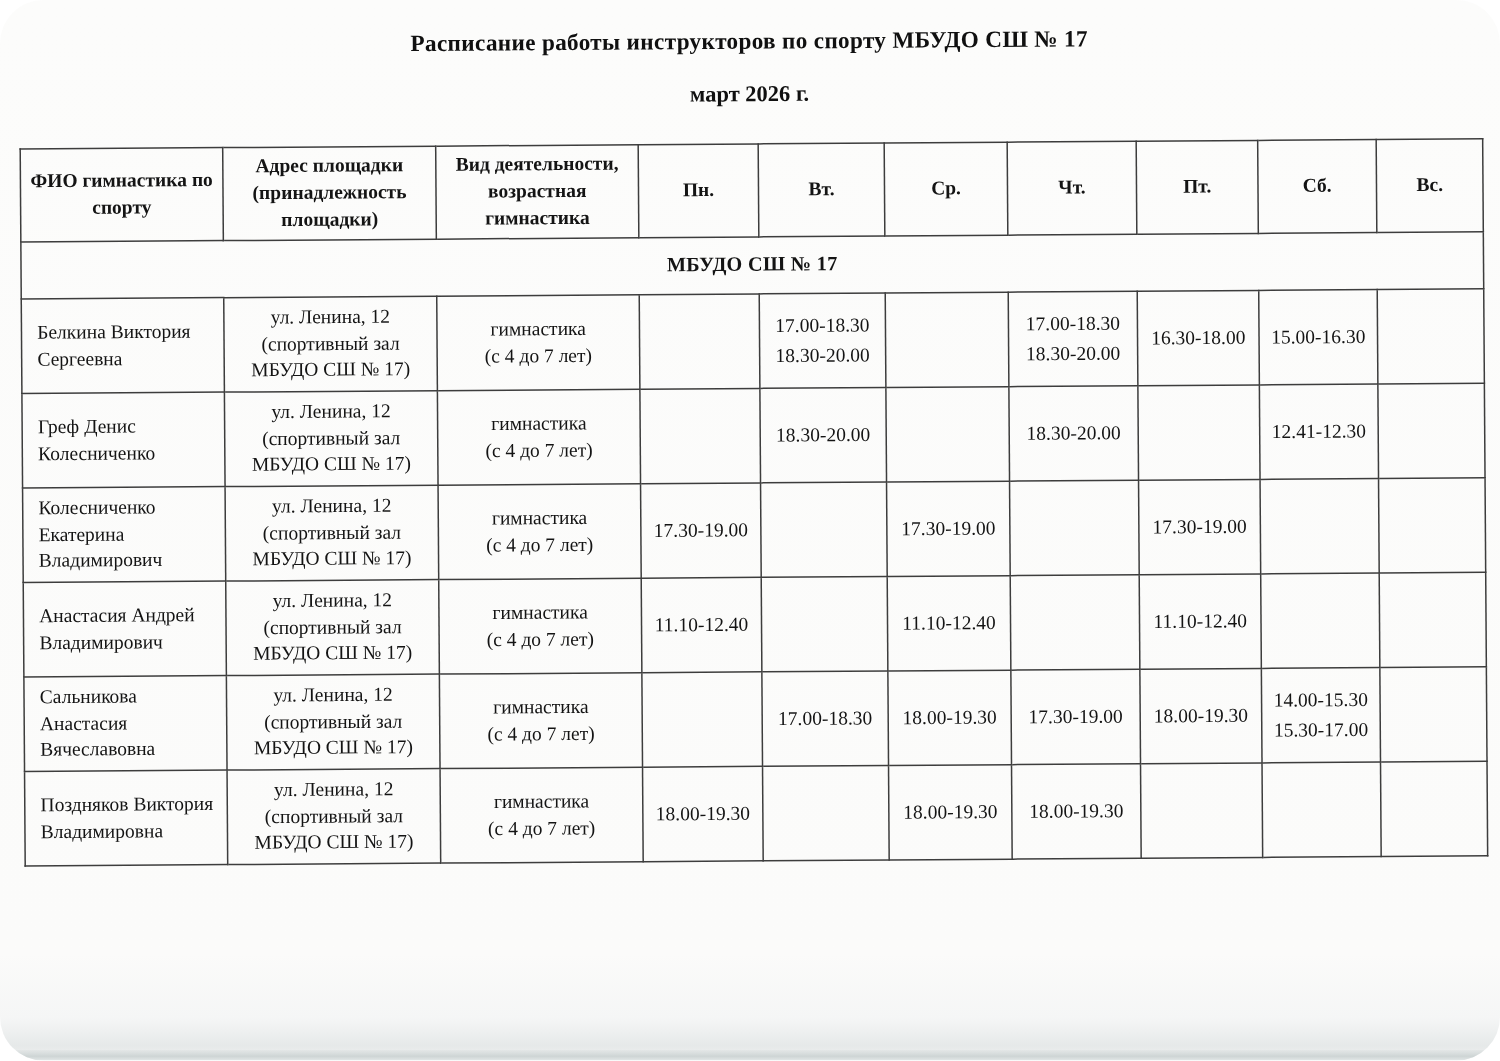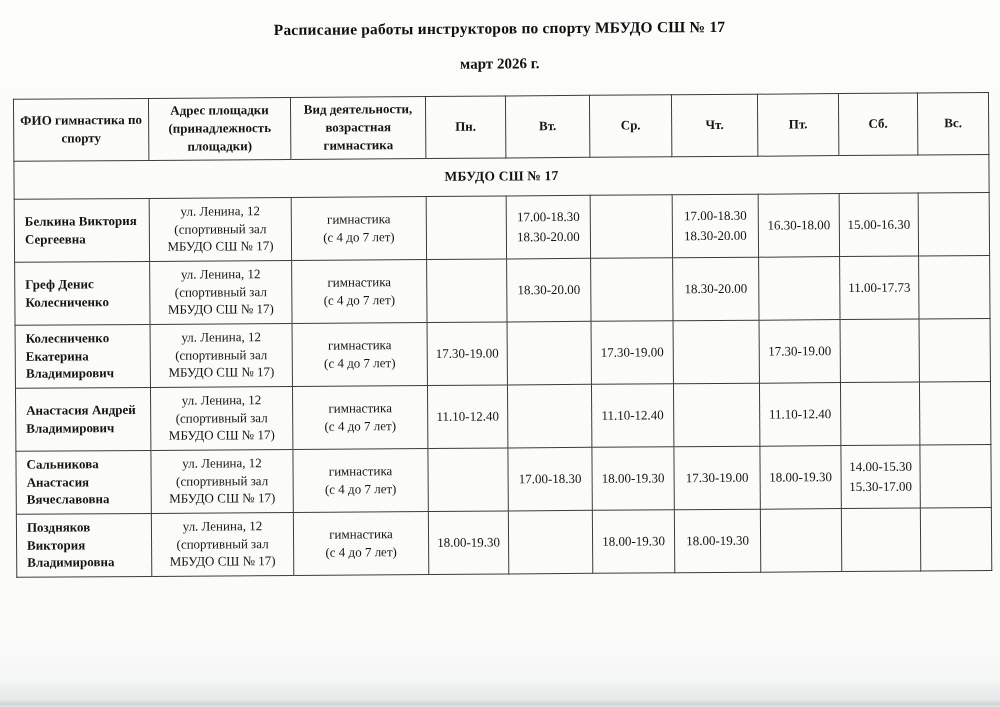--- a/index.html
+++ b/index.html
@@ -7,20 +7,21 @@
     width: 1000px; height: 707px;
     background: #ffffff;
     overflow: hidden;
     font-family: "Liberation Serif", "DejaVu Serif", serif;
   }
   .page {
     position: relative;
     width: 1000px; height: 707px;
     background: linear-gradient(180deg, #fcfcfb 0%, #fbfbfa 90%, #f5f6f6 96%, #e6e9e9 98.6%, #f0f2f2 100%);
     overflow: hidden;
+    border-radius: 29px;
   }
   .tilt { transform: rotate(-0.4deg); transform-origin: 28% 18%; }
   .doc-title {
     margin: 0; padding-top: 21px;
     text-align: center;
     font-weight: bold;
     font-size: 15.5px;
     letter-spacing: 0.2px;
     color: #101010;
   }
@@ -57,21 +58,20 @@
     font-size: 13.5px;
     text-align: center;
     letter-spacing: 0.2px;
   }
   tbody tr.data-row { height: 63px; }
   td.cell-name {
     text-align: left;
     padding-left: 10px;
     font-size: 13px;
     line-height: 1.35;
-    font-weight: bold;
   }
   td.cell-addr, td.cell-act {
     text-align: center;
     white-space: pre-line;
     font-size: 13px;
     line-height: 1.35;
   }
   td.cell-time {
     text-align: center;
     white-space: pre-line;
@@ -146,21 +146,21 @@
             <td class="cell-addr">ул. Ленина, 12
 (спортивный зал
 МБУДО СШ № 17)</td>
             <td class="cell-act">гимнастика
 (с 4 до 7 лет)</td>
             <td class="cell-time"></td>
             <td class="cell-time">18.30-20.00</td>
             <td class="cell-time"></td>
             <td class="cell-time">18.30-20.00</td>
             <td class="cell-time"></td>
-            <td class="cell-time">11.00-17.73</td>
+            <td class="cell-time">12.41-12.30</td>
             <td class="cell-time"></td>
           </tr>
           <tr class="data-row">
             <td class="cell-name">Колесниченко Екатерина Владимирович</td>
             <td class="cell-addr">ул. Ленина, 12
 (спортивный зал
 МБУДО СШ № 17)</td>
             <td class="cell-act">гимнастика
 (с 4 до 7 лет)</td>
             <td class="cell-time">17.30-19.00</td>

